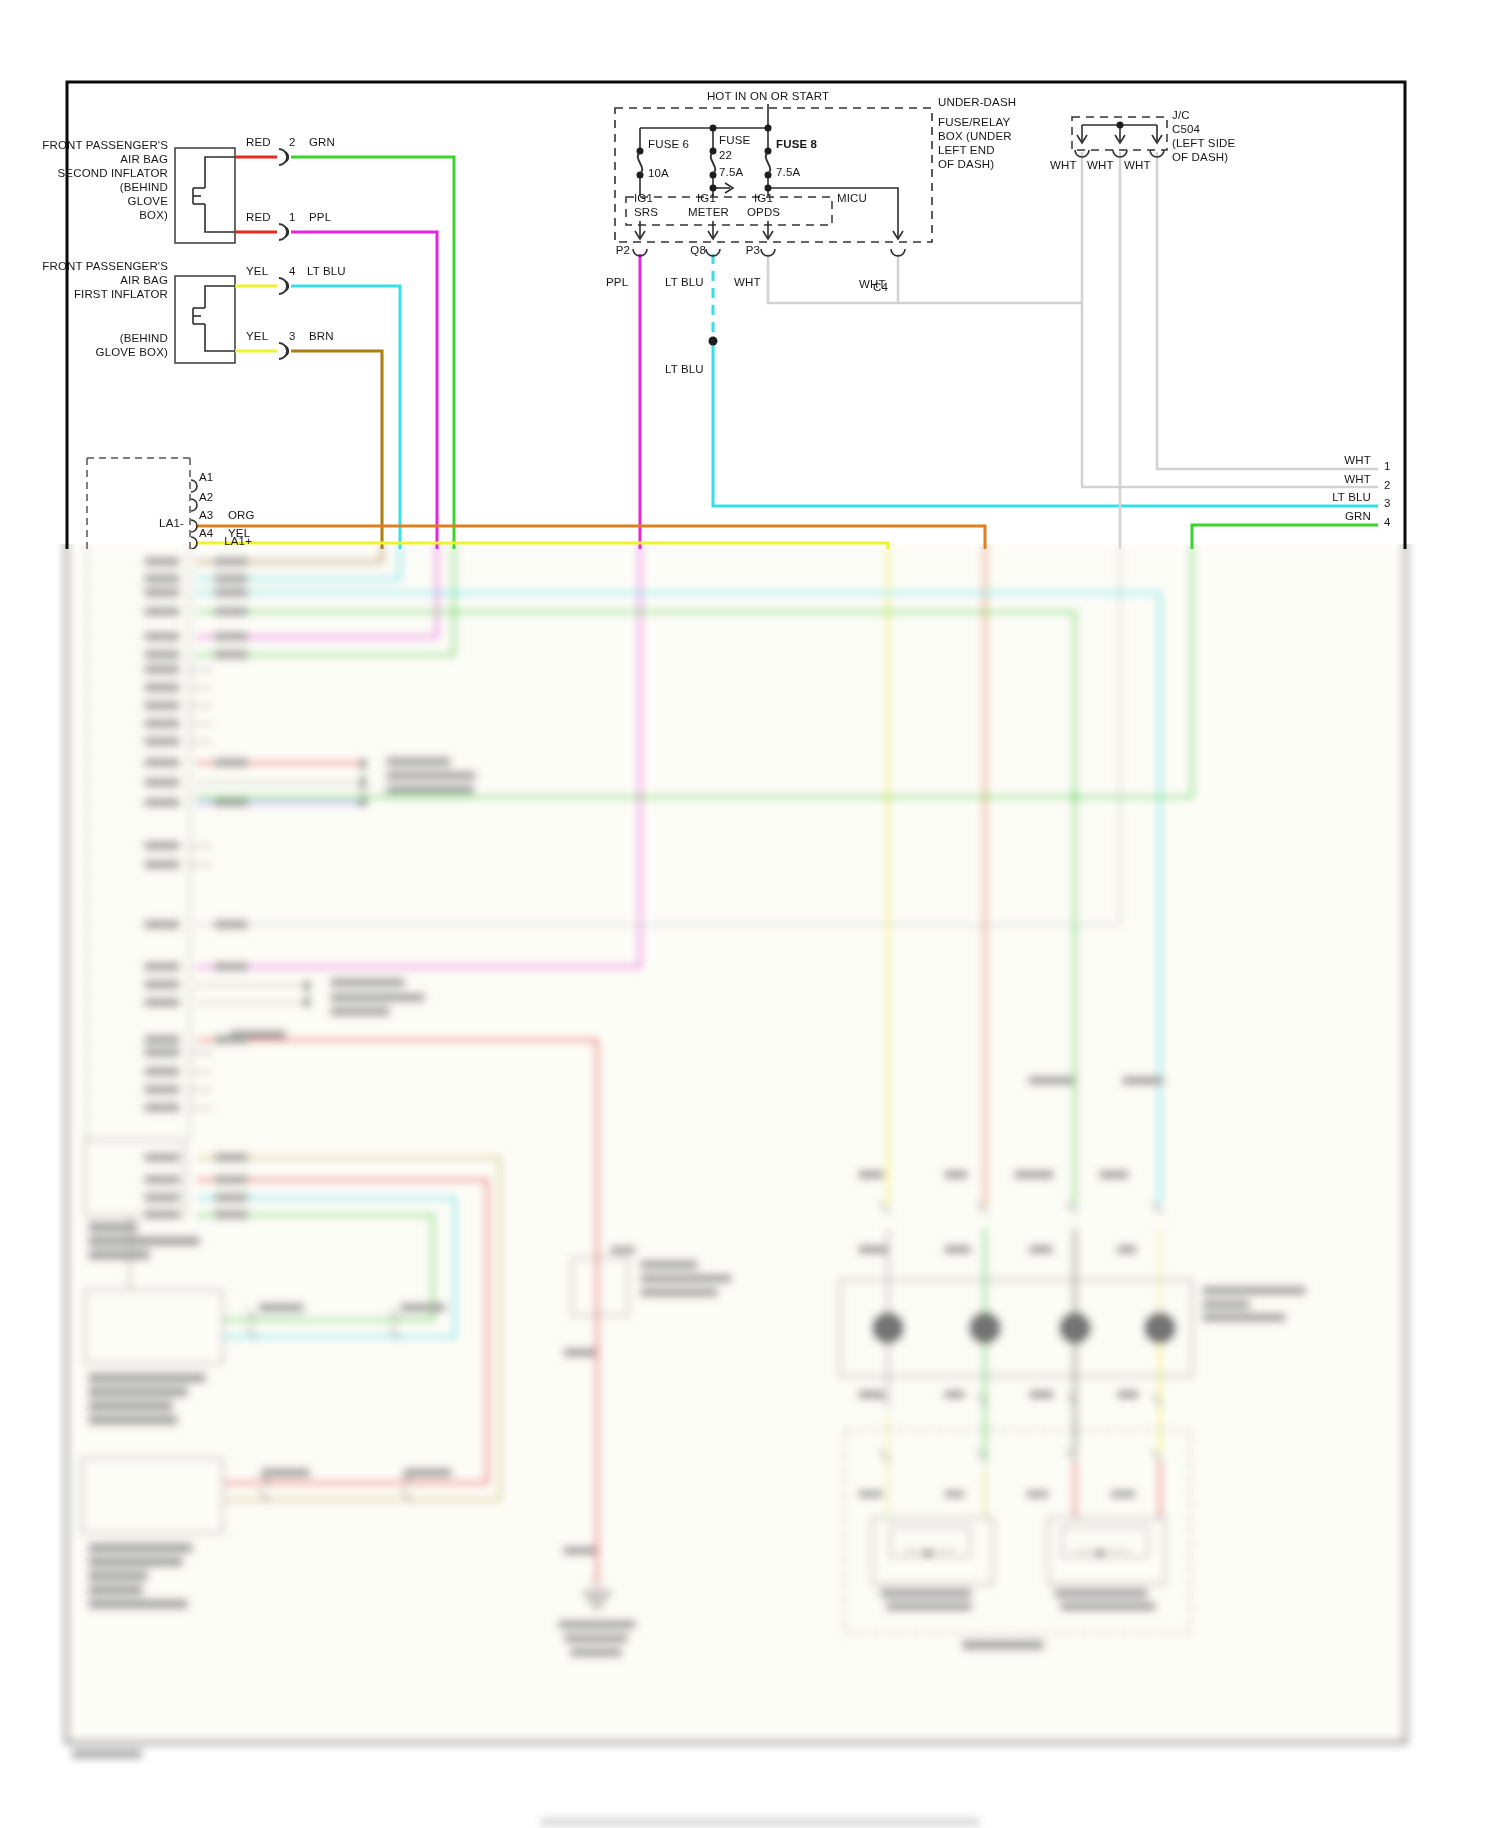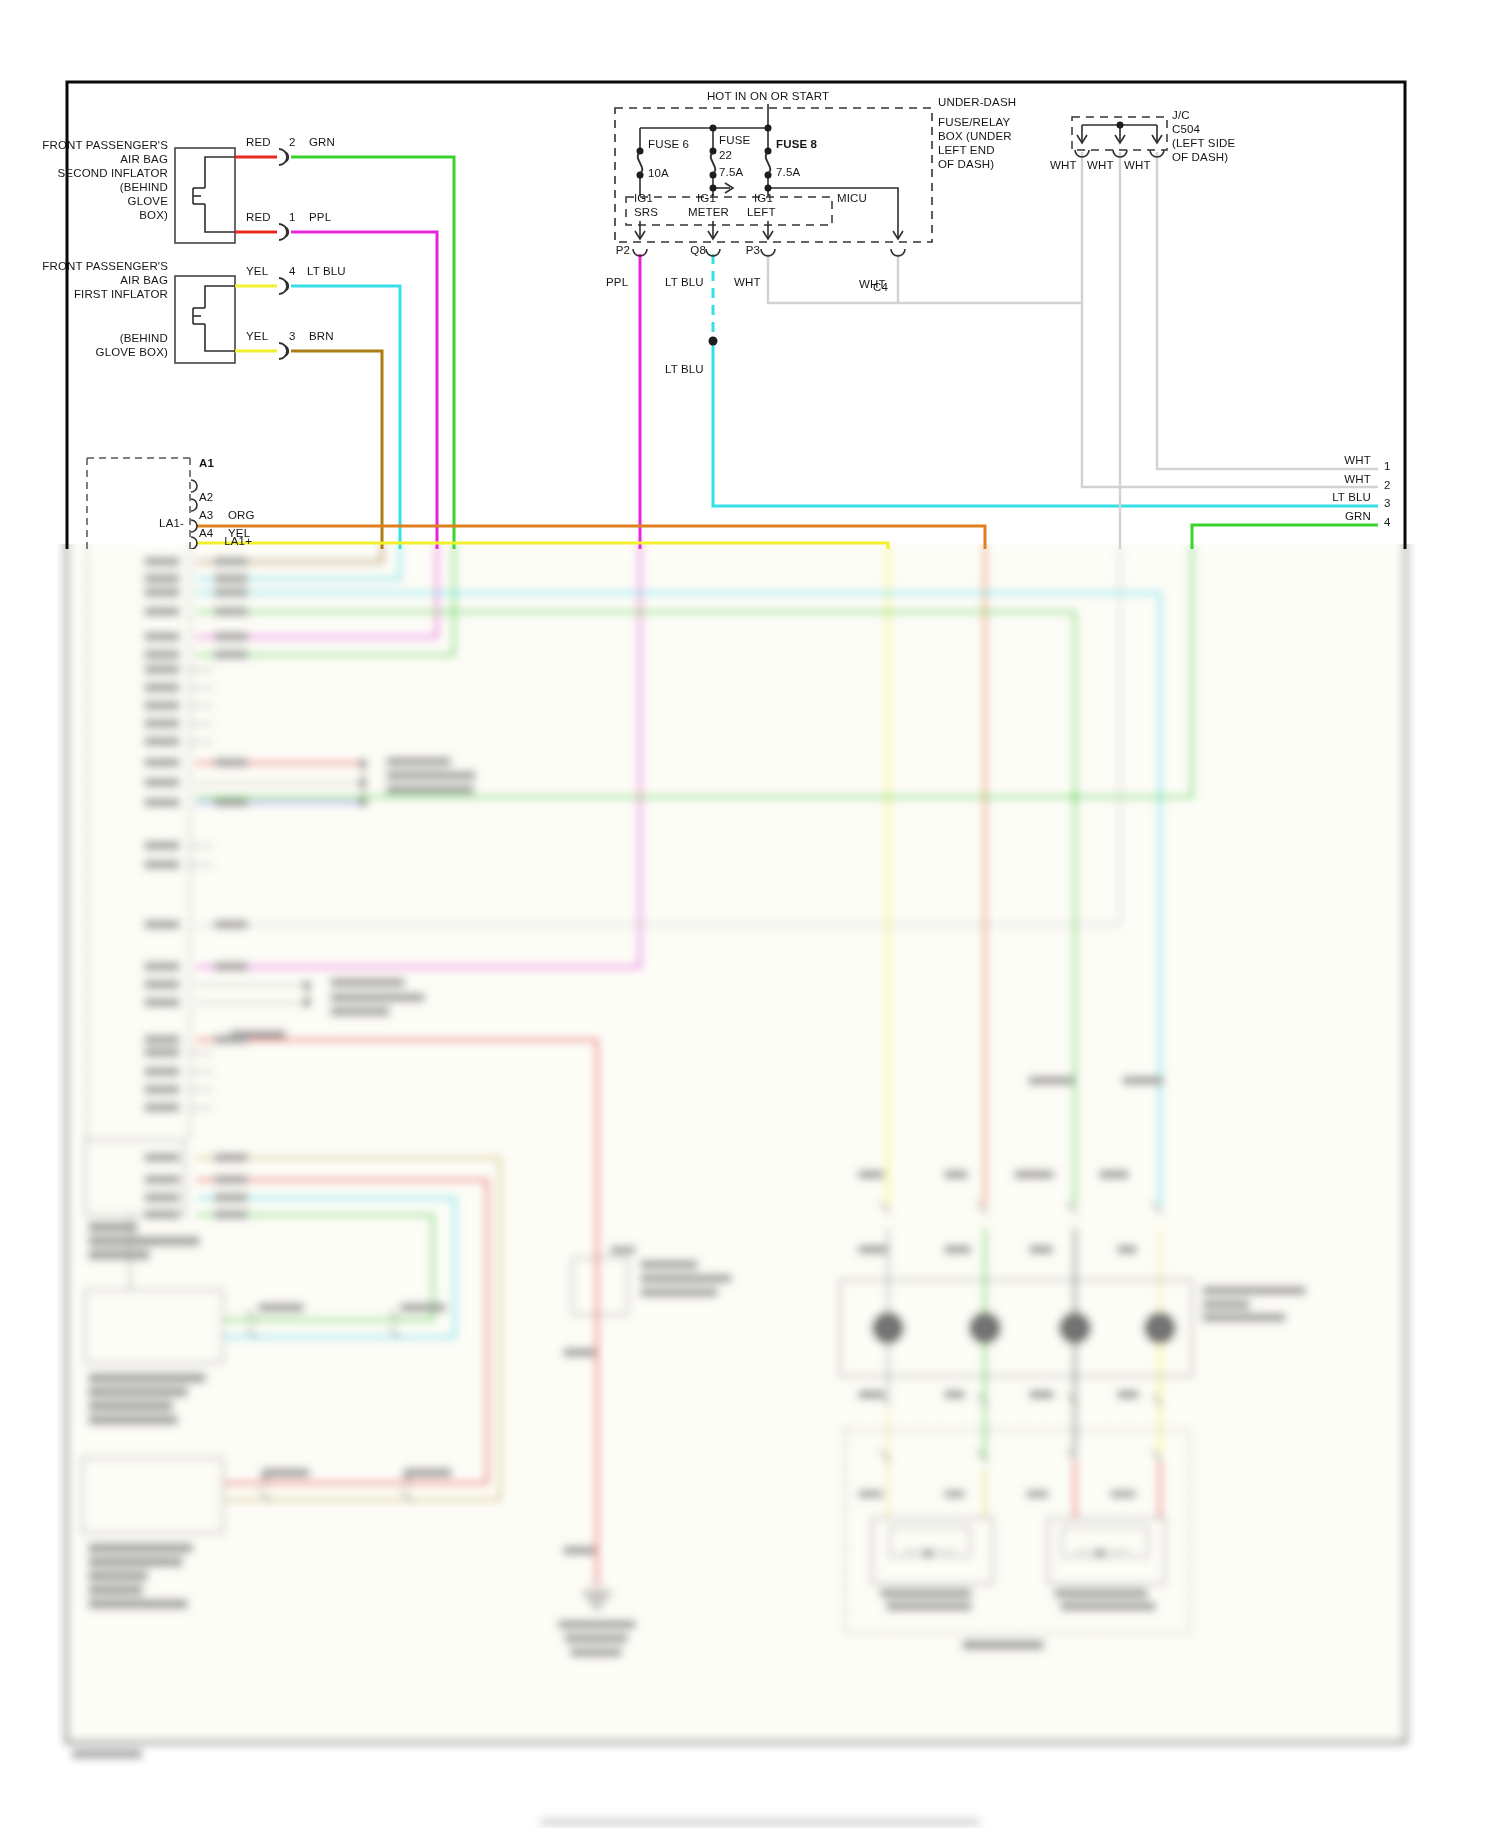--- a/index.html
+++ b/index.html
@@ -365,21 +365,21 @@
       <div class="lbl l" style="left: 719px; top: 134px;">FUSE</div>
       <div class="lbl l" style="left: 719px; top: 149px;">22</div>
       <div class="lbl l" style="left: 719px; top: 166px;">7.5A</div>
       <div class="lbl l" style="left: 776px; top: 138px; font-weight: bold;">FUSE 8</div>
       <div class="lbl l" style="left: 776px; top: 166px;">7.5A</div>
       <div class="lbl l" style="left: 634px; top: 192px;">IG1</div>
       <div class="lbl l" style="left: 634px; top: 206px;">SRS</div>
       <div class="lbl l" style="left: 697px; top: 192px;">IG1</div>
       <div class="lbl l" style="left: 688px; top: 206px;">METER</div>
       <div class="lbl l" style="left: 754px; top: 192px;">IG1</div>
-      <div class="lbl l" style="left: 747px; top: 206px;">LEFT</div>
+      <div class="lbl l" style="left: 747px; top: 206px;">OPDS</div>
       <div class="lbl l" style="left: 837px; top: 192px;">MICU</div>
       <div class="lbl l" style="left: 938px; top: 96px;">UNDER-DASH</div>
       <div class="lbl l" style="left: 938px; top: 116px;">FUSE/RELAY</div>
       <div class="lbl l" style="left: 938px; top: 130px;">BOX (UNDER</div>
       <div class="lbl l" style="left: 938px; top: 144px;">LEFT END</div>
       <div class="lbl l" style="left: 938px; top: 158px;">OF DASH)</div>
       <div class="lbl l" style="left: 1172px; top: 109px;">J/C</div>
       <div class="lbl l" style="left: 1172px; top: 123px;">C504</div>
       <div class="lbl l" style="left: 1172px; top: 137px;">(LEFT SIDE</div>
       <div class="lbl l" style="left: 1172px; top: 151px;">OF DASH)</div>
@@ -388,21 +388,21 @@
       <div class="lbl l" style="left: 1124px; top: 159px;">WHT</div>
       <div class="lbl r" style="right: 870px; top: 244px; padding-left: 12px;">P2</div>
       <div class="lbl r" style="right: 794px; top: 244px;">Q8</div>
       <div class="lbl r" style="right: 740px; top: 244px;">P3</div>
       <div class="lbl r" style="right: 612px; top: 245px; margin-top: 36px;">C4</div>
       <div class="lbl l" style="left: 606px; top: 276px;">PPL</div>
       <div class="lbl l" style="left: 665px; top: 276px;">LT BLU</div>
       <div class="lbl l" style="left: 734px; top: 276px;">WHT</div>
       <div class="lbl l" style="left: 859px; top: 278px;">WHT</div>
       <div class="lbl l" style="left: 665px; top: 363px;">LT BLU</div>
-      <div class="lbl l" style="left: 199px; top: 457px; font-weight: bold;">A1</div>
+      <div class="lbl l" style="left: 199px; top: 471px;">A1</div>
       <div class="lbl l" style="left: 199px; top: 491px;">A2</div>
       <div class="lbl l" style="left: 199px; top: 509px;">A3</div>
       <div class="lbl l" style="left: 228px; top: 509px;">ORG</div>
       <div class="lbl l" style="left: 199px; top: 527px;">A4</div>
       <div class="lbl l" style="left: 228px; top: 527px;">YEL</div>
       <div class="lbl r" style="right: 1316px; top: 517px;">LA1-</div>
       <div class="lbl r" style="right: 1248px; top: 535px;">LA1+</div>
       <div class="lbl r" style="right: 129px; top: 454px;">WHT</div>
       <div class="lbl l" style="left: 1384px; top: 460px;">1</div>
       <div class="lbl r" style="right: 129px; top: 473px;">WHT</div>

